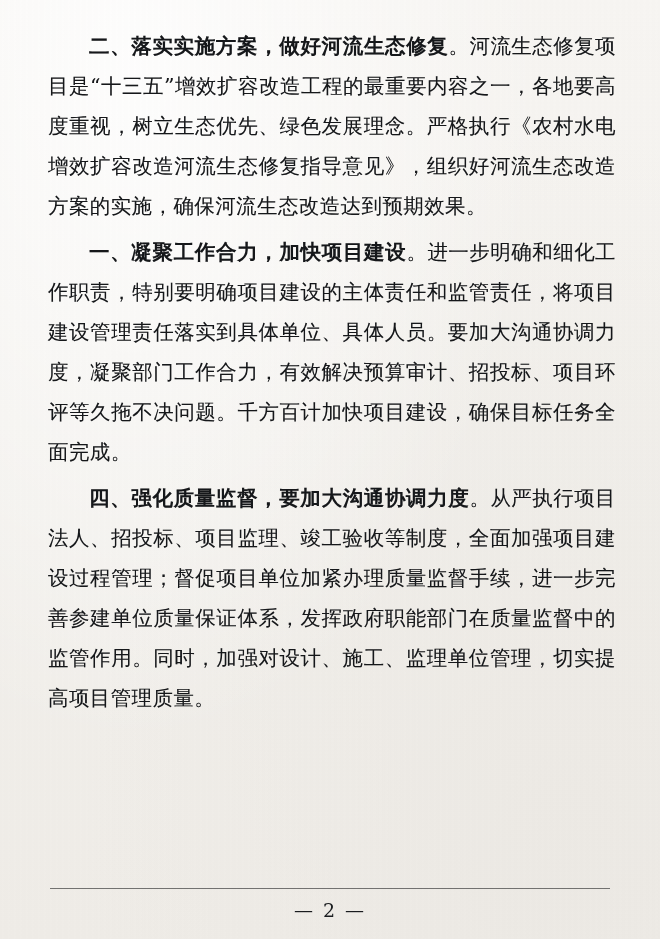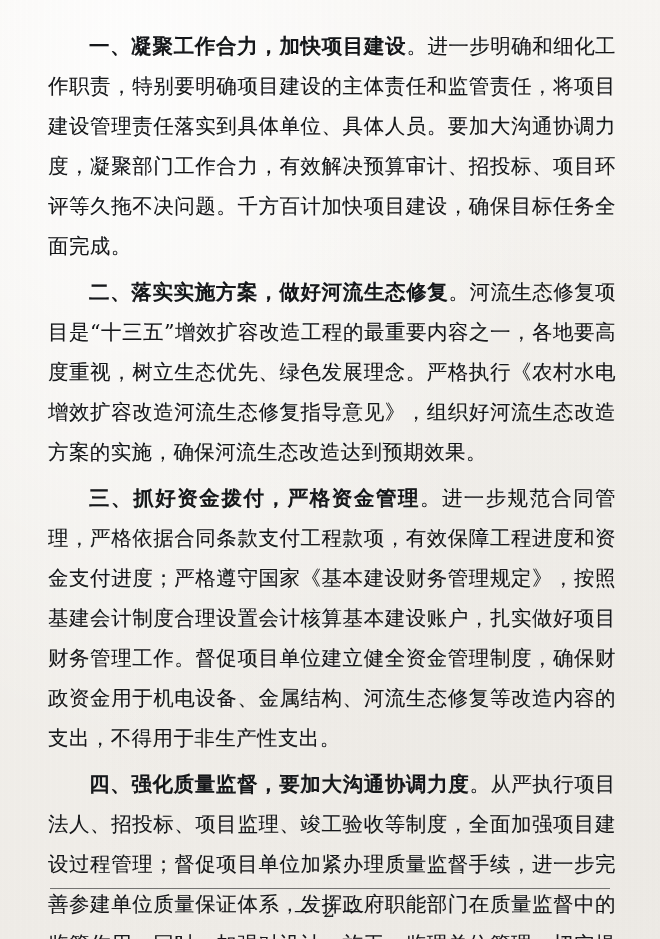--- a/index.html
+++ b/index.html
@@ -81,25 +81,24 @@
   }
 </style>
 </head>
 <body>
 
 <div class="paper"></div>
 
 <div class="page">
   <div class="body-text">
 
+    <p class="para"><span class="heading-run">二、落实实施方案，做好河流生态修复</span><span>。河流生态修复项目是“十三五”增效扩容改造工程的最重要内容之一，各地要高度重视，树立生态优先、绿色发展理念。严格执行《农村水电增效扩容改造河流生态修复指导意见》，组织好河流生态改造方案的实施，确保河流生态改造达到预期效果。</span></p>
+
     <p class="para"><span class="heading-run">一、凝聚工作合力，加快项目建设</span><span>。进一步明确和细化工作职责，特别要明确项目建设的主体责任和监管责任，将项目建设管理责任落实到具体单位、具体人员。要加大沟通协调力度，凝聚部门工作合力，有效解决预算审计、招投标、项目环评等久拖不决问题。千方百计加快项目建设，确保目标任务全面完成。</span></p>
 
-    <p class="para"><span class="heading-run">二、落实实施方案，做好河流生态修复</span><span>。河流生态修复项目是“十三五”增效扩容改造工程的最重要内容之一，各地要高度重视，树立生态优先、绿色发展理念。严格执行《农村水电增效扩容改造河流生态修复指导意见》，组织好河流生态改造方案的实施，确保河流生态改造达到预期效果。</span></p>
-
-    <p class="para"><span class="heading-run">三、抓好资金拨付，严格资金管理</span><span>。进一步规范合同管理，严格依据合同条款支付工程款项，有效保障工程进度和资金支付进度；严格遵守国家《基本建设财务管理规定》，按照基建会计制度合理设置会计核算基本建设账户，扎实做好项目财务管理工作。督促项目单位建立健全资金管理制度，确保财政资金用于机电设备、金属结构、河流生态修复等改造内容的支出，不得用于非生产性支出。</span></p>
 
     <p class="para"><span class="heading-run">四、强化质量监督，要加大沟通协调力度</span><span>。从严执行项目法人、招投标、项目监理、竣工验收等制度，全面加强项目建设过程管理；督促项目单位加紧办理质量监督手续，进一步完善参建单位质量保证体系，发挥政府职能部门在质量监督中的监管作用。同时，加强对设计、施工、监理单位管理，切实提高项目管理质量。</span></p>
 
   </div>
 </div>
 
 <div class="footer">
   <div class="footer-rule"></div>
   <div class="page-number">— 2 —</div>
 </div>

